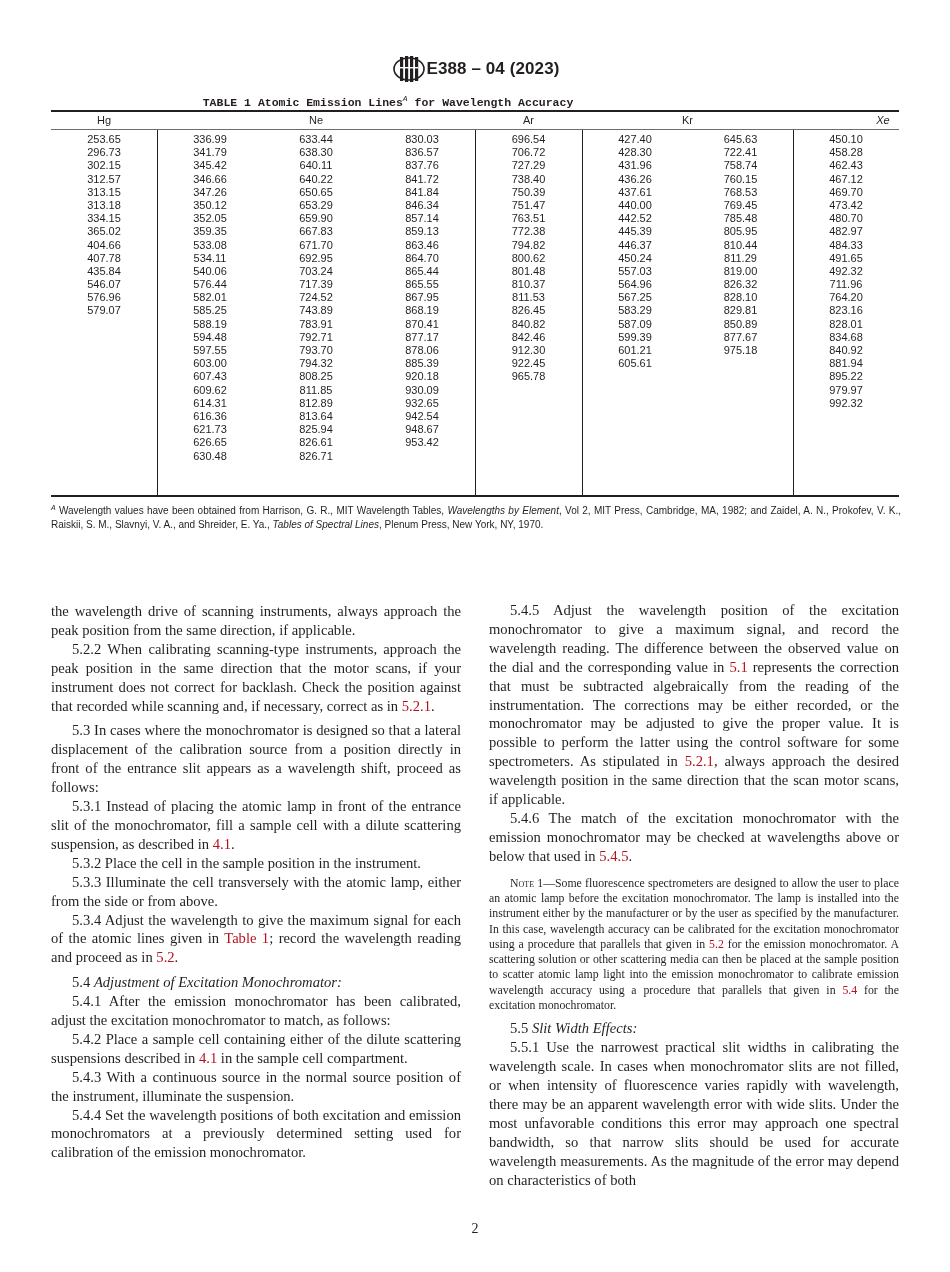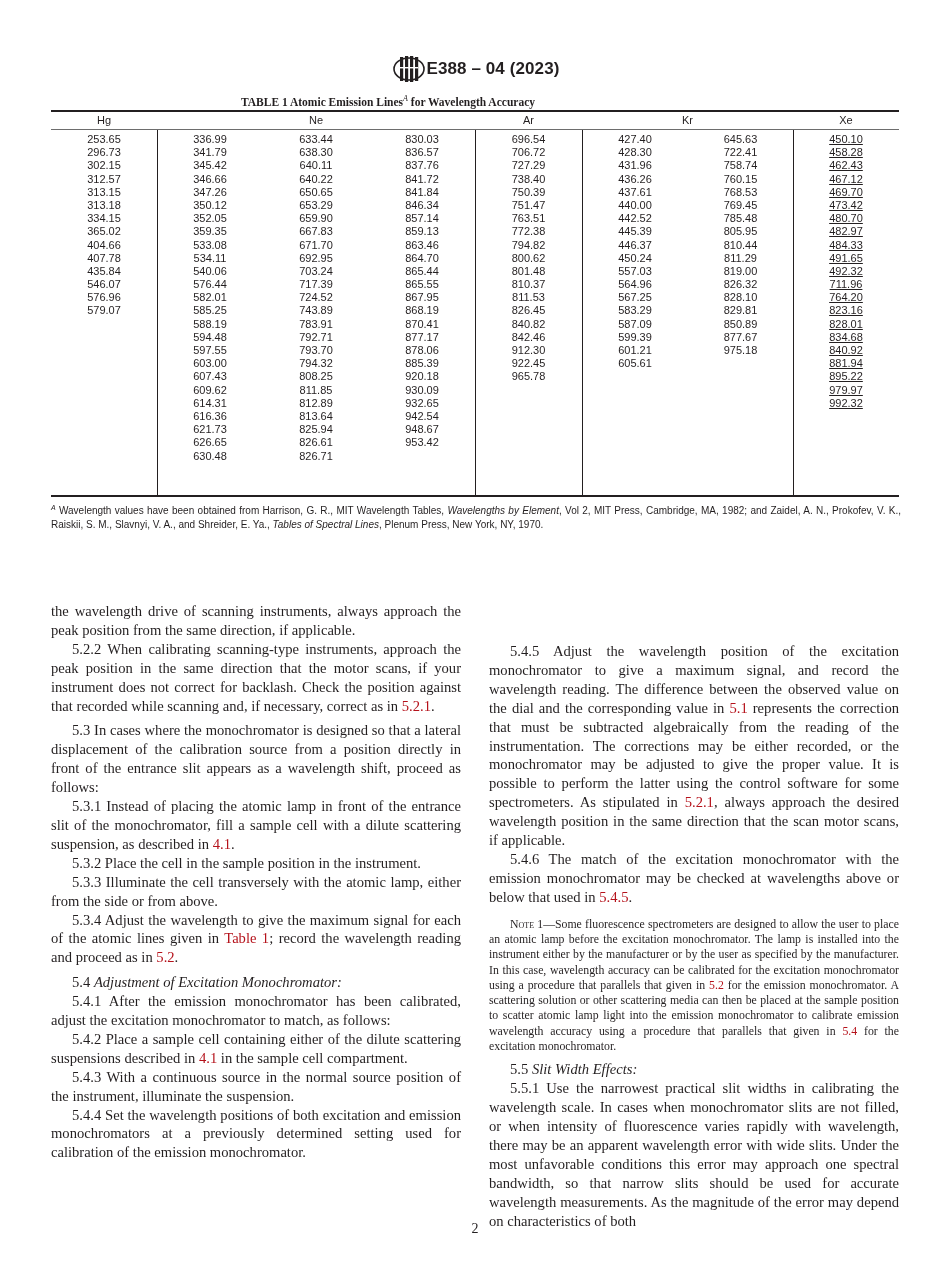--- a/index.html
+++ b/index.html
@@ -5,38 +5,38 @@
   html, body { margin: 0; padding: 0; background: #ffffff; }
   body { width: 950px; height: 1272px; position: relative; overflow: hidden; color: #231f20; }
   .page { position: absolute; left: 0; top: 0; width: 950px; height: 1272px; }
 
   
   .header { position: absolute; top: 54px; left: 0; width: 950px; display: flex; justify-content: center; align-items: center; }
   .logo { width: 36px; height: 30px; }
   .doc-title { font-family: "Liberation Sans", sans-serif; font-weight: bold; font-size: 17px; letter-spacing: 0.1px; }
 
   
-  .table-caption { position: absolute; top: 94px; left: 0; width: 776px; text-align: center; font-family: Liberation Serif, serif; font-weight: bold; font-size: 11.5px; }
+  .table-caption { position: absolute; top: 94px; left: 0; width: 776px; text-align: center; font-family: Liberation Mono, monospace; font-weight: bold; font-size: 11.5px; }
   .table-caption sup { font-style: italic; font-weight: normal; font-size: 8px; }
   .tbl { position: absolute; left: 51px; top: 110px; width: 848px; height: 410px; font-family: "Liberation Sans", sans-serif; font-size: 11px; }
   .tbl .rule-top { position: absolute; left: 0; top: 0; width: 848px; height: 2px; background: #231f20; }
   .tbl .rule-head { position: absolute; left: 0; top: 19px; width: 848px; height: 1px; background: #6d6d6d; }
   .tbl .rule-bot { position: absolute; left: 0; top: 385px; width: 848px; height: 2px; background: #231f20; }
   .tbl .vline { position: absolute; top: 20px; width: 1px; height: 366px; background: #231f20; }
   .tbl .hcell { position: absolute; top: 4px; text-align: center; font-size: 11px; }
   .tbl .col { position: absolute; top: 23px; text-align: center; line-height: 13.2px; }
   .tbl .col div { height: 13.2px; }
 
   .footnote { position: absolute; left: 51px; top: 501px; width: 850px; font-family: "Liberation Sans", sans-serif; font-size: 10px; line-height: 14px; text-align: justify; }
   .footnote sup { font-style: italic; font-size: 7px; }
 
   
   .col-text { position: absolute; font-family: "Liberation Serif", serif; font-size: 14.6px; line-height: 18.9px; text-align: justify; }
   .col-left { left: 51px; top: 582px; width: 410px; margin-top: 20px; }
-  .col-right { left: 489px; top: 601px; width: 410px; margin-top: 41px; }
+  .col-right { left: 489px; top: 601px; width: 410px; }
   .col-text p { margin: 0; }
   .col-text p.ind { text-indent: 21px; }
   .col-text p.gap { margin-top: 6px; }
   .link { color: #b5121b; }
   .it { font-style: italic; }
   .note { font-size: 11.8px; line-height: 15.3px; text-indent: 21px; margin-top: 10px !important; }
   .smallcaps { font-variant: small-caps; }
 
   .page-num { position: absolute; top: 1221px; left: 0; width: 950px; text-align: center; font-family: "Liberation Serif", serif; font-size: 14px; }
 </style>
@@ -60,21 +60,21 @@
   <div class="table-caption">
     <span>TABLE 1 Atomic Emission Lines</span><sup>A</sup><span> for Wavelength Accuracy</span>
   </div>
 
   <div class="tbl">
     <div class="rule-top"></div>
     <div class="hcell" style="left:0;width:106px;">Hg</div>
     <div class="hcell" style="left:106px;width:318px;">Ne</div>
     <div class="hcell" style="left:424px;width:107px;">Ar</div>
     <div class="hcell" style="left:531px;width:211px;">Kr</div>
-    <div class="hcell" style="left:742px;width:106px;">Xe</div>
+    <div class="hcell" style="left:779px;width:106px;font-style:italic;">Xe</div>
     <div class="rule-head"></div>
 
     <div class="vline" style="left:106px;"></div>
     <div class="vline" style="left:424px;"></div>
     <div class="vline" style="left:531px;"></div>
     <div class="vline" style="left:742px;"></div>
 
     <div class="col" style="left:0;width:106px;">
         <div>253.65</div>
         <div>296.73</div>
@@ -224,21 +224,21 @@
         <div>810.44</div>
         <div>811.29</div>
         <div>819.00</div>
         <div>826.32</div>
         <div>828.10</div>
         <div>829.81</div>
         <div>850.89</div>
         <div>877.67</div>
         <div>975.18</div>
       </div>
-    <div class="col" style="left:742px;width:106px;text-decoration:underline;">
+    <div class="col" style="left:742px;width:106px;">
         <div>450.10</div>
         <div>458.28</div>
         <div>462.43</div>
         <div>467.12</div>
         <div>469.70</div>
         <div>473.42</div>
         <div>480.70</div>
         <div>482.97</div>
         <div>484.33</div>
         <div>491.65</div>

